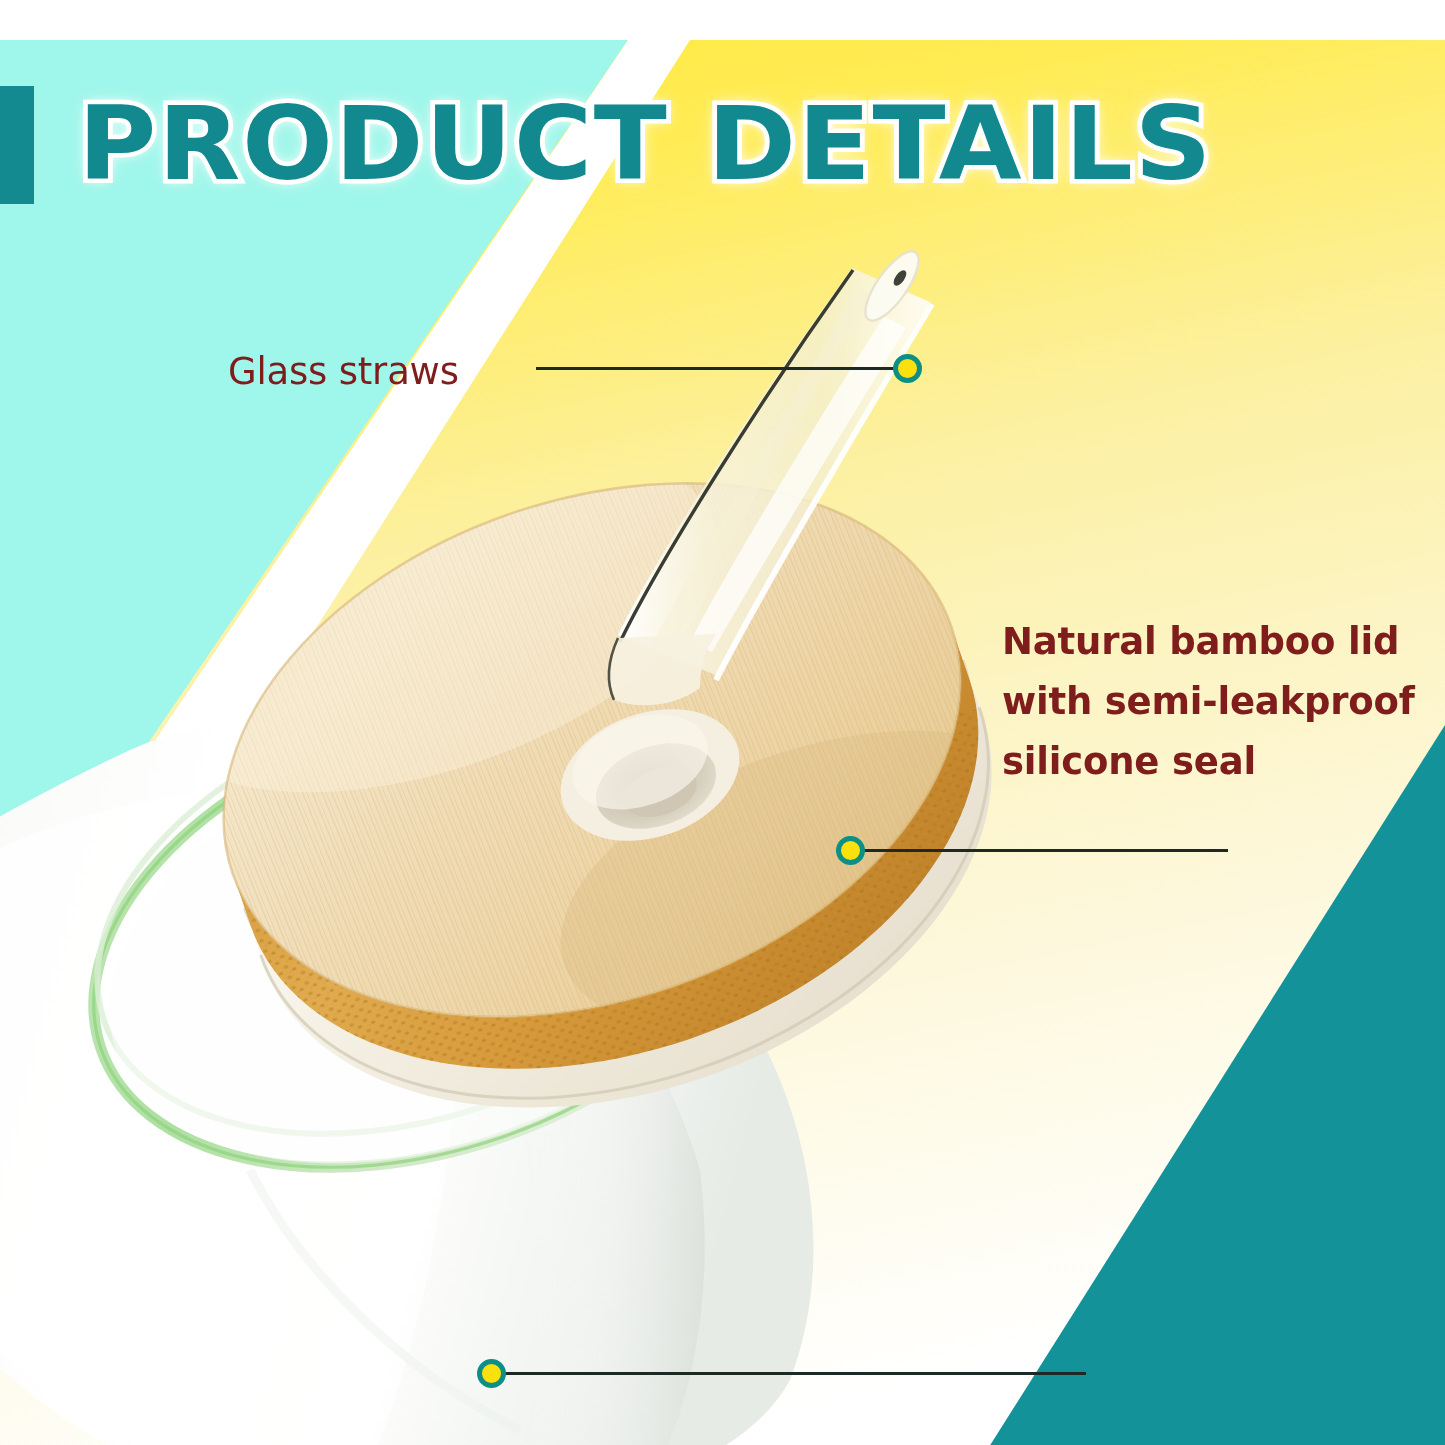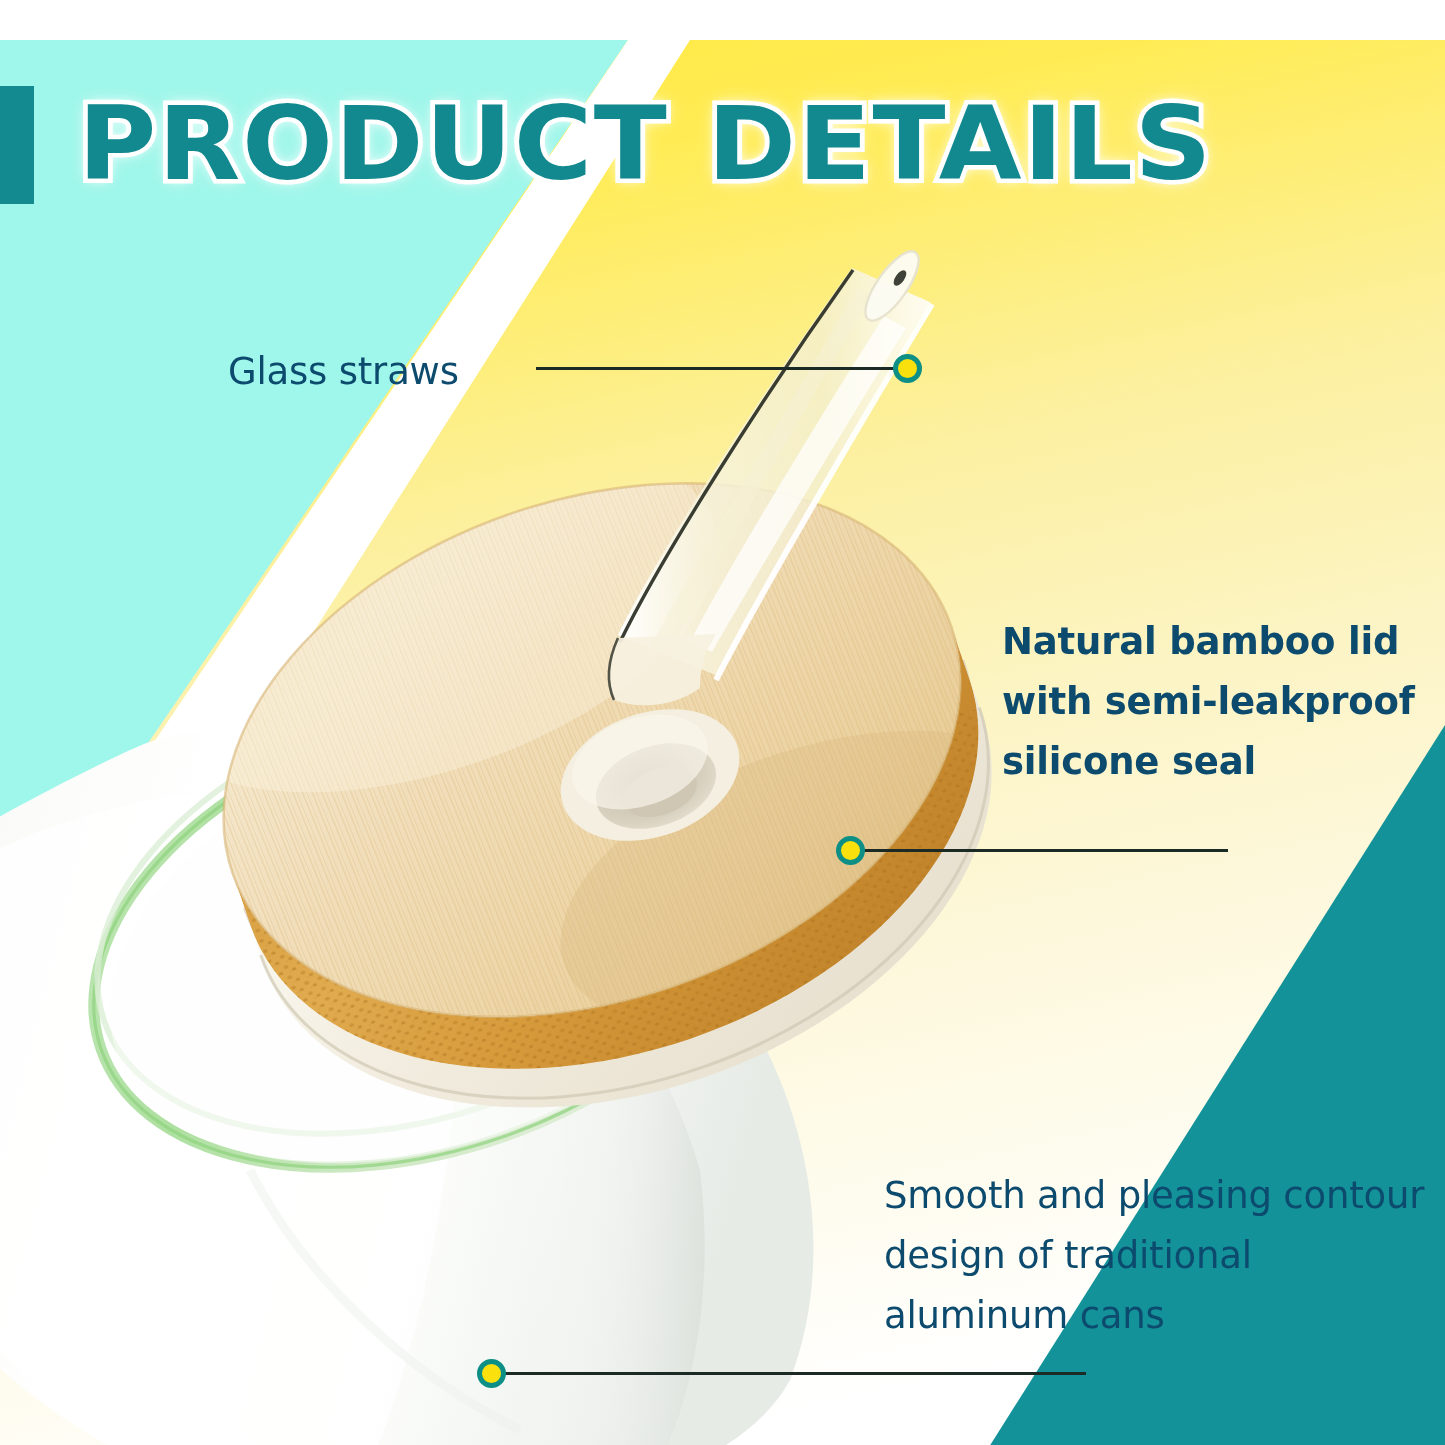--- a/index.html
+++ b/index.html
@@ -74,21 +74,21 @@
     position:absolute; left:0; top:150px; width:1040px; height:1295px;
     pointer-events:none;
   }
 
   
   .callout-label {
     position:absolute;
     font-family:"DejaVu Sans", sans-serif;
     font-size:37px;
     line-height:1.62;
-    color:#0c4a6e;
+    color:#7f1d1d;
     letter-spacing:-0.2px;
     font-weight:400;
   }
   .c1-label { left:228px; top:302px; white-space:nowrap; }
   .c2-label { left:1002px; top:572px; width:420px;font-weight:bold; }
   .c3-label { left:884px; top:1126px; width:548px; }
 
   .leader-line {
     position:absolute;
     height:3px;
@@ -293,17 +293,16 @@
   <h1 class="title">PRODUCT DETAILS</h1>
 
   <div class="callout-label c1-label">Glass straws</div>
   <div class="leader-line l1"></div>
   <div class="marker m1"></div>
 
   <div class="callout-label c2-label">Natural bamboo lid with semi-leakproof silicone seal</div>
   <div class="leader-line l2"></div>
   <div class="marker m2"></div>
 
-  <div class="callout-label c3-label">Smooth and pleasing contour design of traditional aluminum cans</div>
   <div class="leader-line l3"></div>
   <div class="marker m3"></div>
 
 </div>
 
 </body></html>

